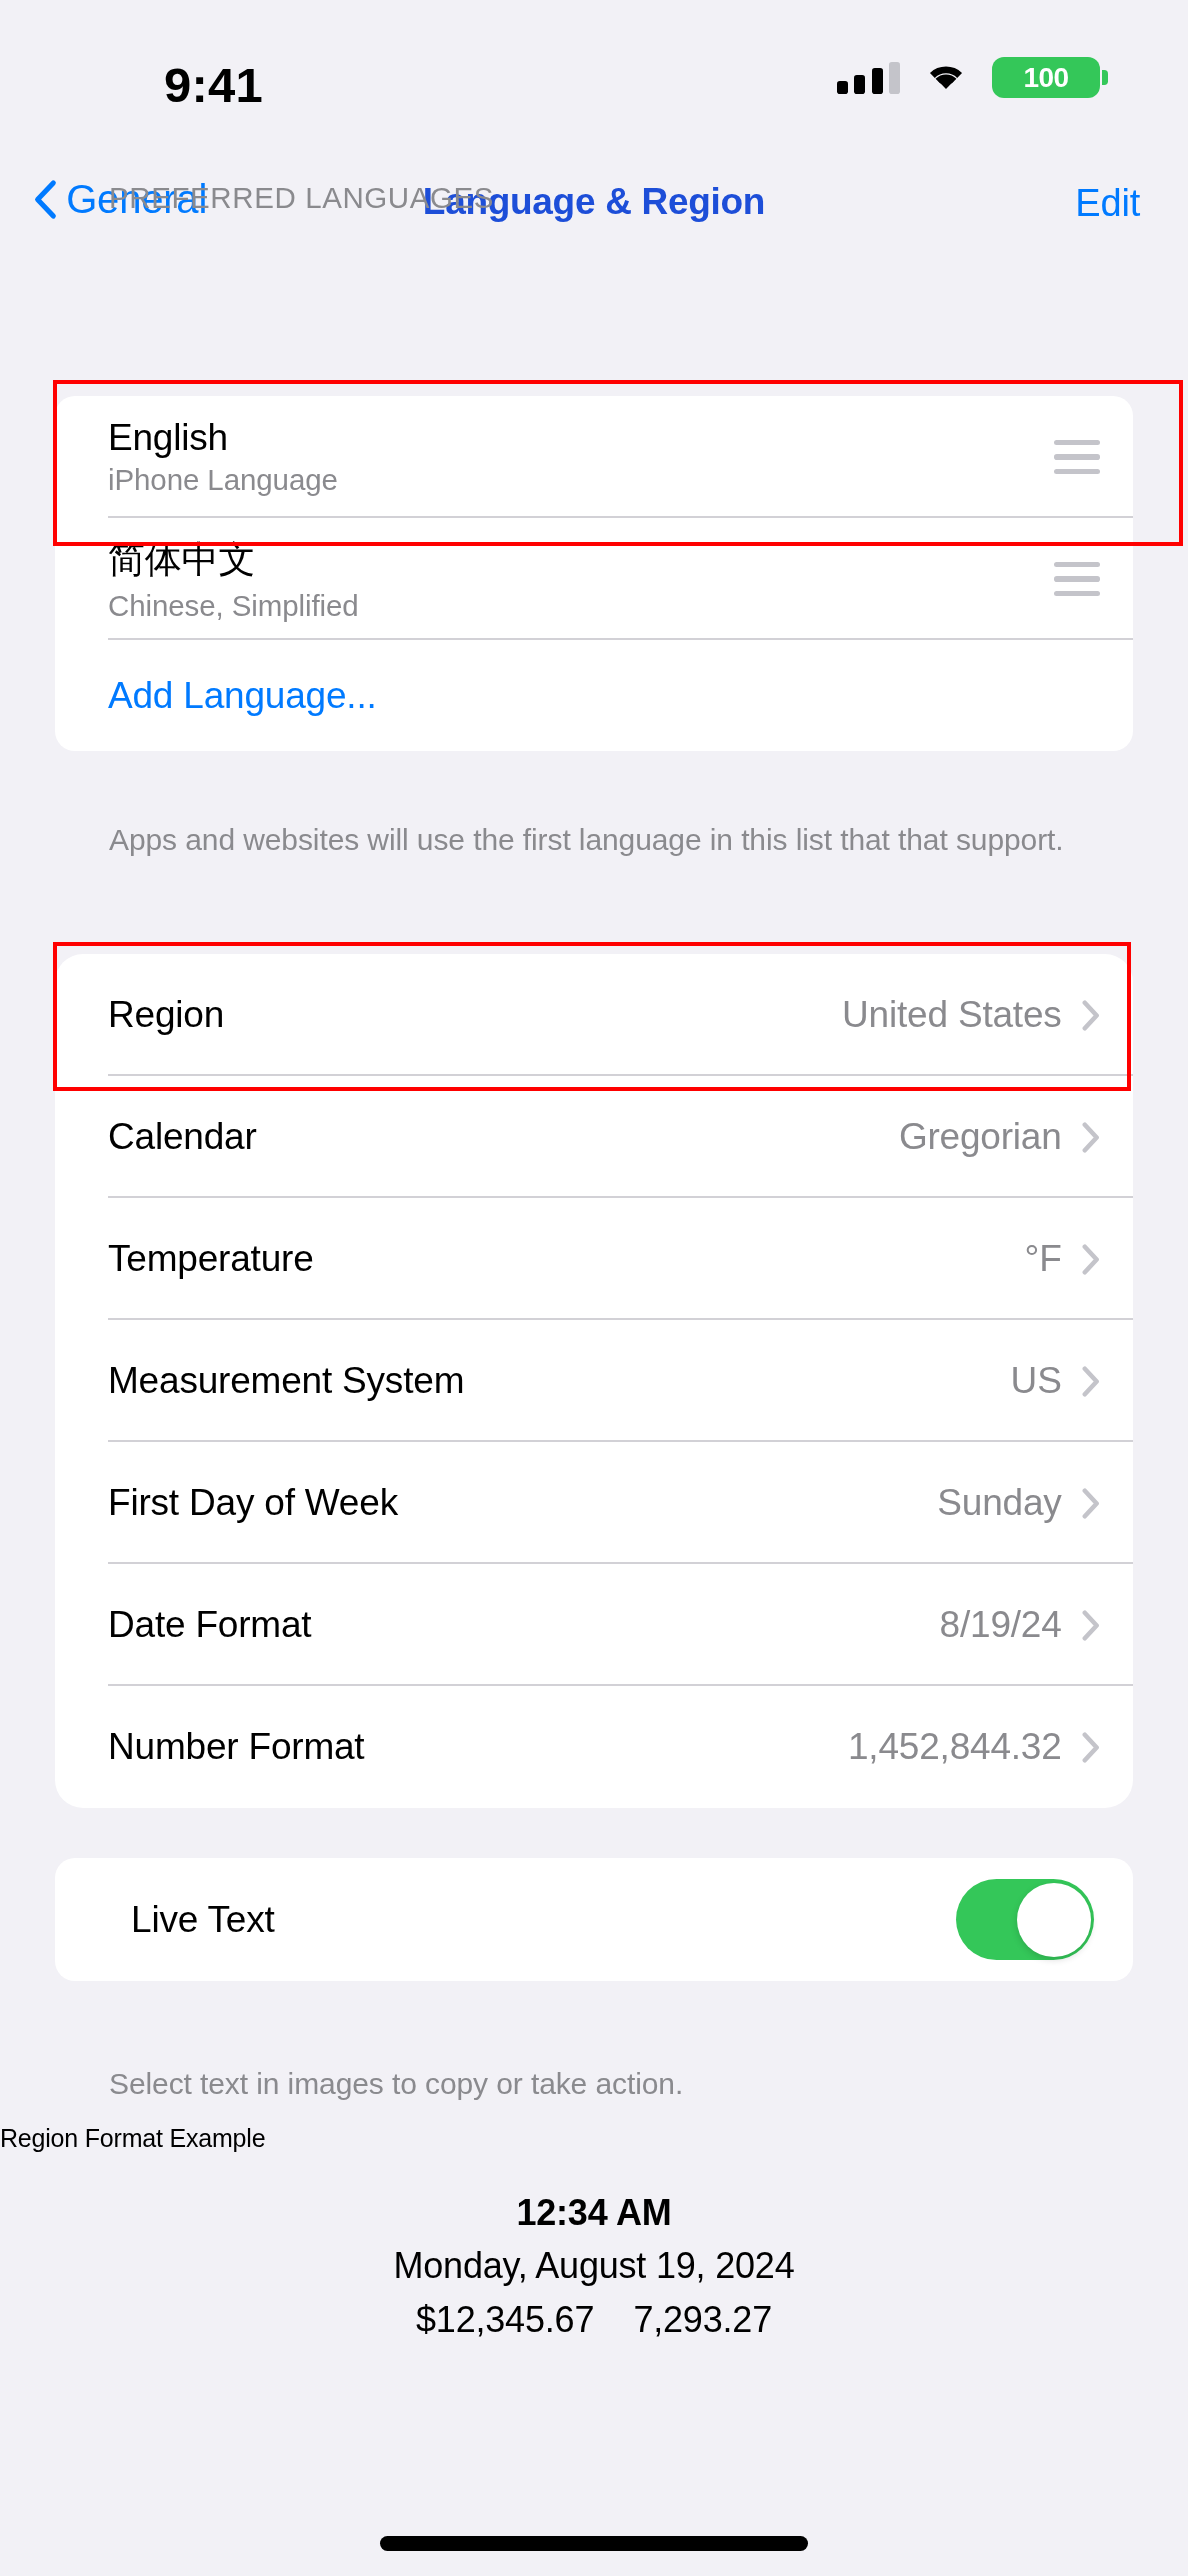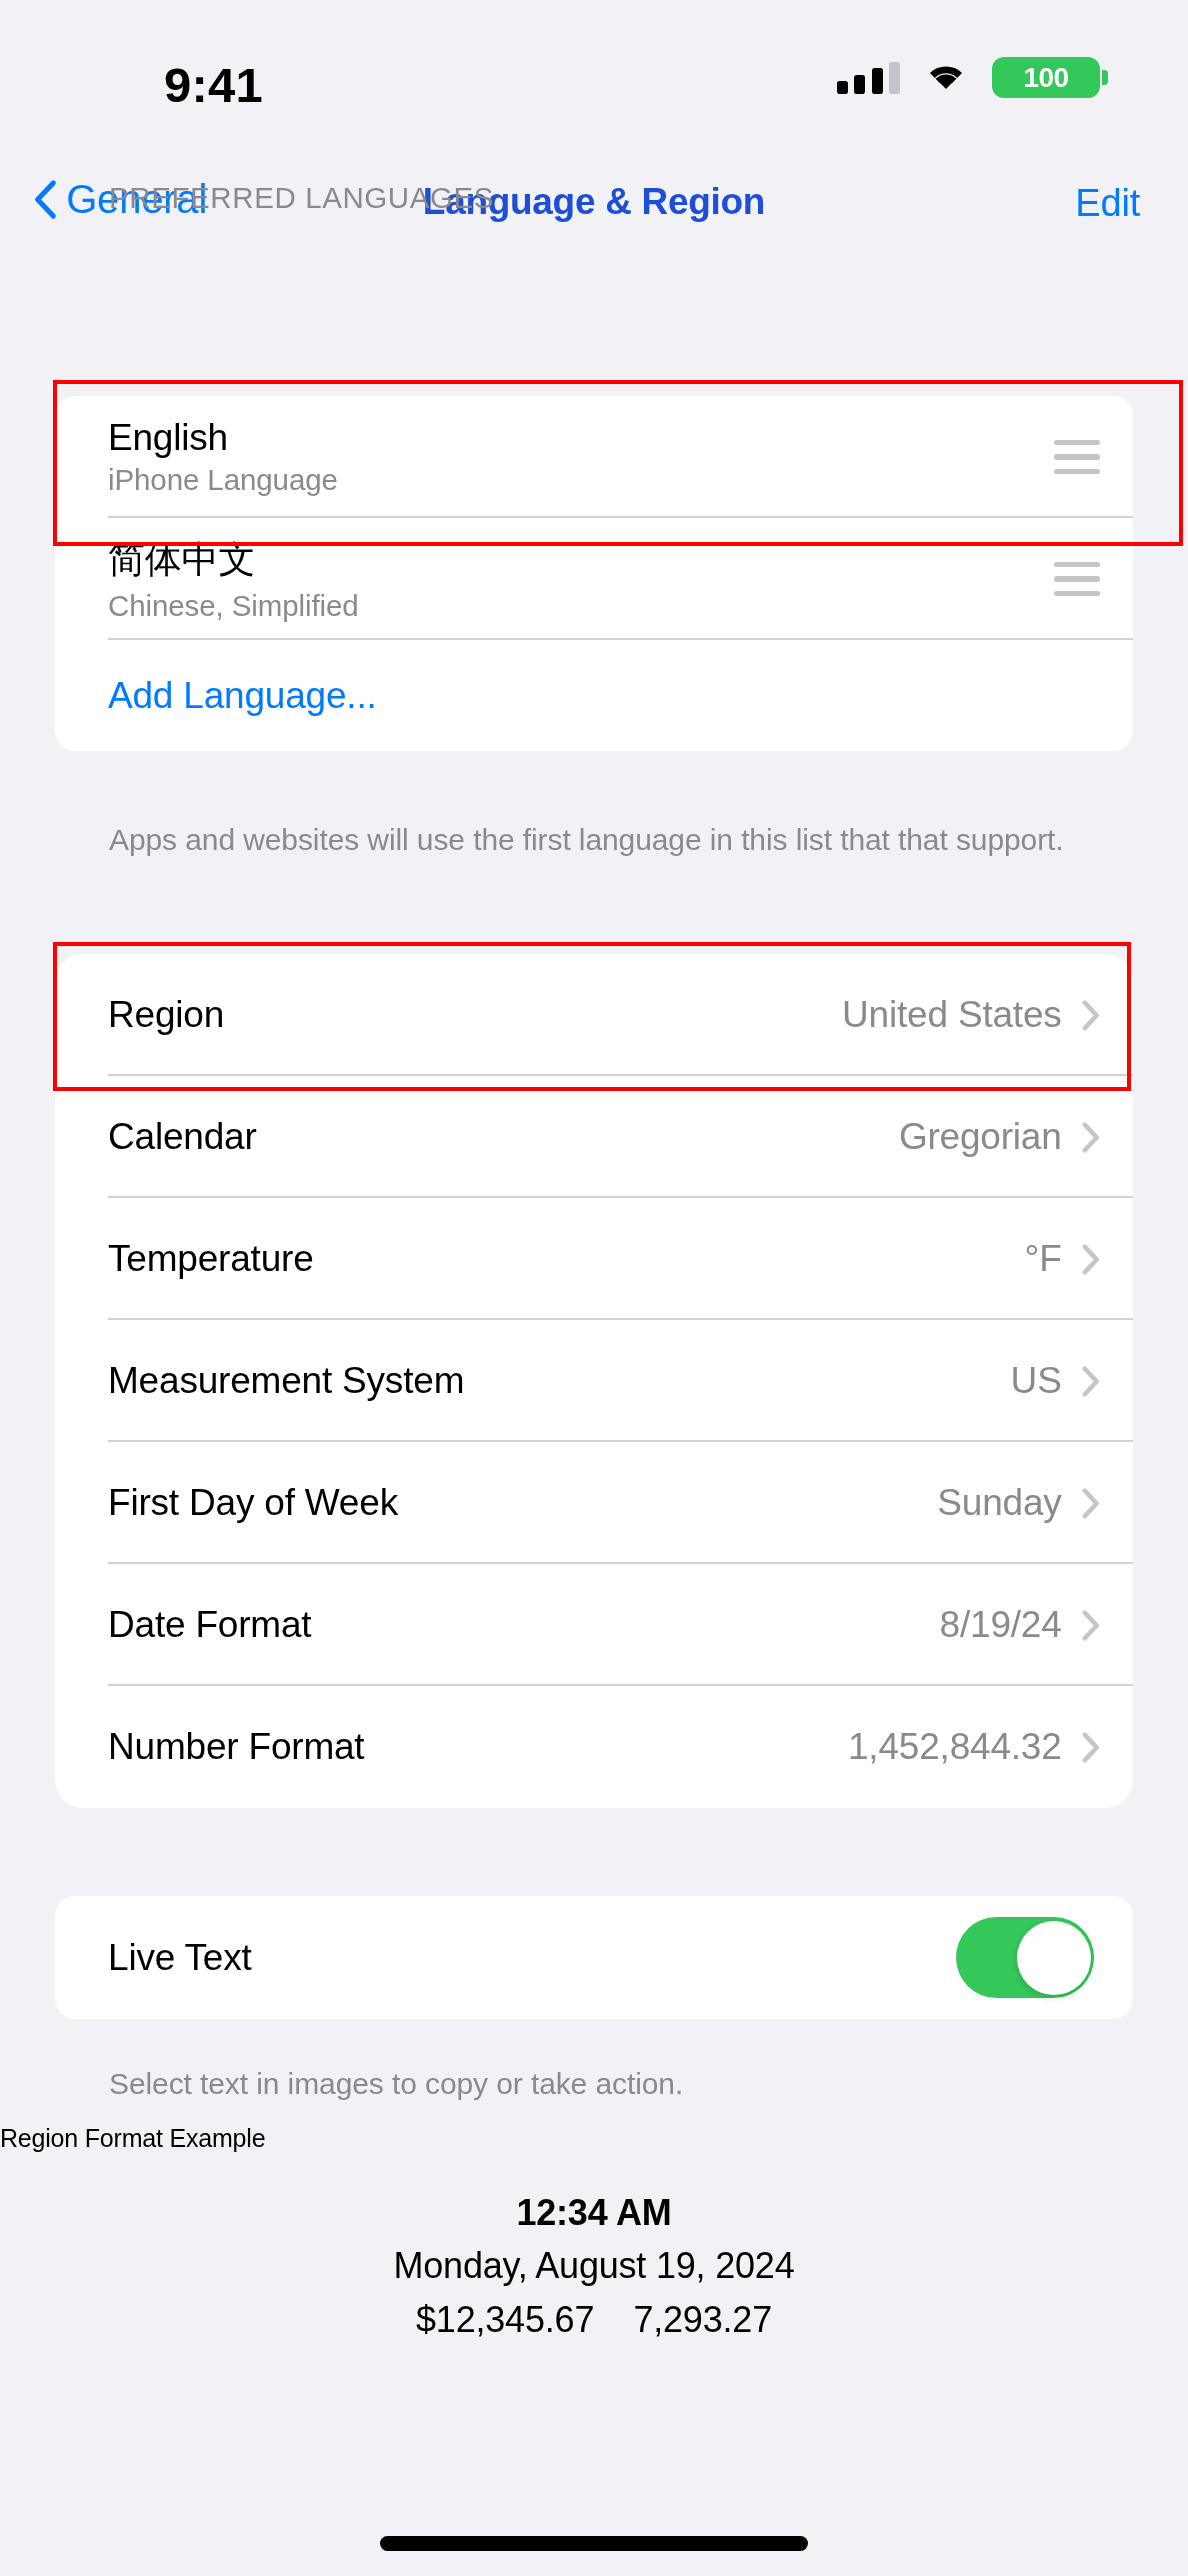--- a/index.html
+++ b/index.html
@@ -278,21 +278,21 @@
       <div class="spacer"></div>
       <div class="row-value">1,452,844.32</div>
       <span class="chev">
         <svg viewBox="0 0 20 34" width="18.4" height="31">
             <path d="M3 3 L16 17 L3 31" fill="none" stroke="#C4C4CA" stroke-width="5" stroke-linecap="round" stroke-linejoin="round"></path>
           </svg>
       </span>
     </div>
   </div>
 
-  <div class="card" style="top:1896px;">
+  <div class="card" style="top:1858px;padding-left:23px;">
     <div class="row" style="height:123px;padding-right:39px;">
       <div class="row-label">Live Text</div>
       <div class="spacer"></div>
       <div class="toggle">
         <div class="knob"></div>
       </div>
     </div>
   </div>
 
   <div class="note" style="top:2064px;">Select text in images to copy or take action.</div>

